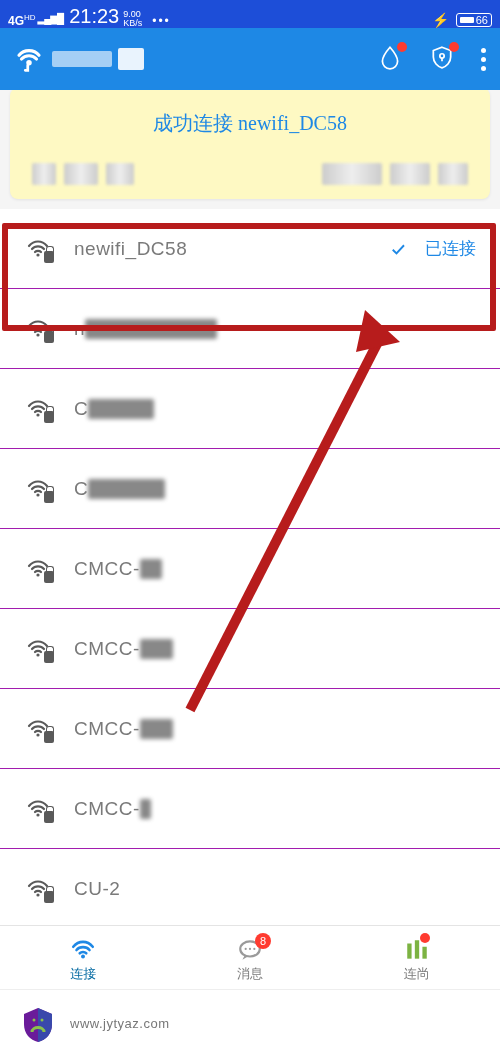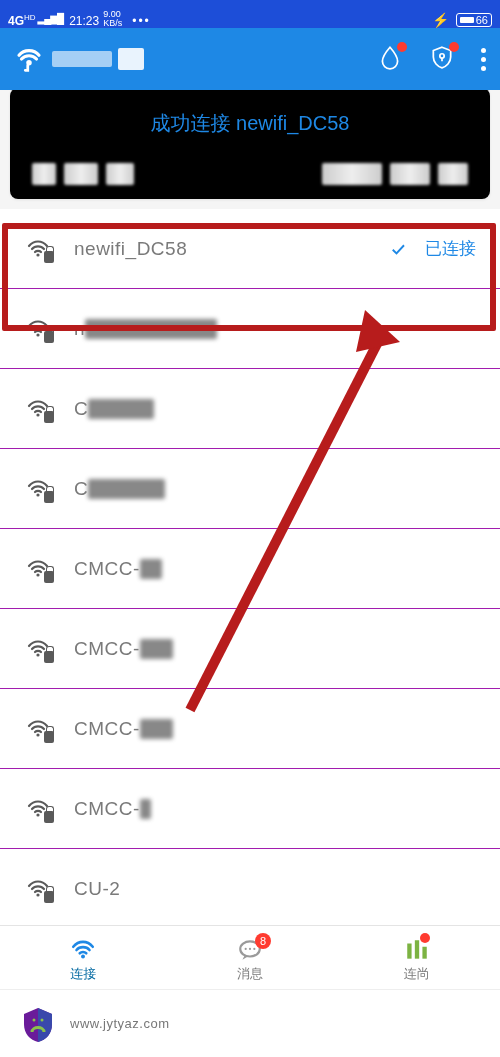--- a/index.html
+++ b/index.html
@@ -16,21 +16,21 @@
     background: #1d4ed8;
     color: #fff;
     display: flex;
     align-items: flex-end;
     padding: 0 8px;
     font-size: 12px;
     font-weight: 500;
   }
   .status-left { display:flex; align-items:flex-start; gap:2px;}
   .sig { font-size:10px; letter-spacing:-1px;}
-  .status-time { margin-left:6px; font-size:12px; font-weight:500;}
+  .status-time { margin-left:6px; font-size:20px; font-weight:500;}
   .sub { font-size:9px; line-height:9px; margin-left:4px; display:flex; flex-direction:column; align-items:flex-start;}
   .status-dots{ margin-left:10px; letter-spacing:2px;}
   .status-right { margin-left:auto; display:flex; align-items:center; gap:6px;}
   .wifi-ic, .bolt-ic { font-size:14px;}
   .batt { border:1px solid #fff; border-radius:3px; padding:0 3px; font-size:11px; display:flex; align-items:center; gap:2px;}
   .batt-fill{ display:inline-block; width:14px; height:6px; background:#fff; border-radius:1px;}
 
   .app-bar {
     height: 62px;
     background: #1e88e5;
@@ -46,24 +46,25 @@
   .app-bar .r2{ width:26px; height:22px; margin-left:6px; opacity:.9;}
   .app-actions{ margin-left:auto; display:flex; align-items:center; gap:26px;}
   .act { position:relative; color:#fff; }
   .act svg{ width:26px; height:26px; stroke:#fff; fill:none; stroke-width:1.6;}
   .red-dot{ position:absolute; top:-2px; right:-4px; width:10px; height:10px; background:#ff3b30; border-radius:50%;}
   .menu-dots{ display:flex; flex-direction:column; gap:4px;}
   .menu-dots span{ width:5px; height:5px; background:#fff; border-radius:50%;}
 
   .card{
     margin: -2px 10px 0 10px;
-    background:#000000;
+    background:#fef9c3;
     border-radius:8px;
     padding: 22px 16px 14px 16px;
     box-shadow: 0 1px 3px rgba(0,0,0,.08);
+    font-family: Liberation Serif, serif;
   }
   .card-title{ text-align:center; color:#1e88e5; font-size:20px; font-weight:400;}
   .card-row{ display:flex; align-items:center; gap:8px; margin-top:26px; padding:0 6px;}
   .blur{ background:linear-gradient(90deg,#ccc,#eee,#ccc); filter:blur(1.5px); border-radius:2px;}
   .card-row .c{ height:22px;}
 
   .list{ background:#fff; margin-top:10px;}
   .row{
     height:80px;
     display:flex;

